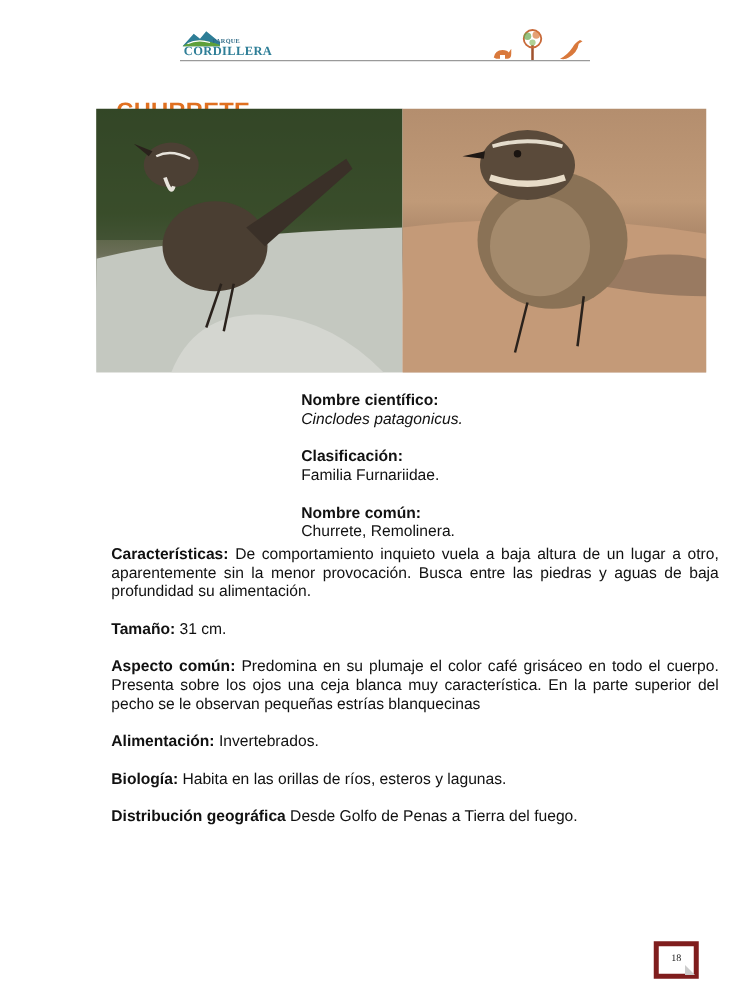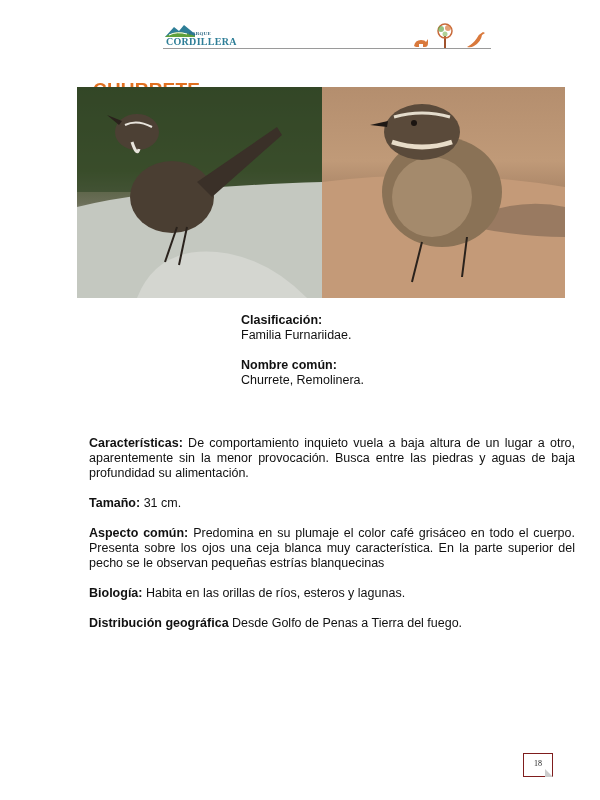--- a/index.html
+++ b/index.html
@@ -10,21 +10,21 @@
     body {
       width: 600px;
       height: 800px;
       position: relative;
       overflow: hidden;
       font-family: "Liberation Sans", sans-serif;
       color: #111;
     }
     .header {
       position: absolute;
-      left: 163px;
+      left: 144px;
       top: 22px;
       width: 328px;
       height: 30px;
     }
     .logo {
       position: absolute;
       left: 2px;
       top: 0;
       width: 70px;
       height: 28px;
@@ -142,21 +142,21 @@
     }
     .para .lbl {
       font-weight: bold;
     }
     .page-number-box {
       position: absolute;
       left: 523px;
       top: 753px;
       width: 28px;
       height: 22px;
-      border: 1px solid #7f1d1d;
+      border: 4px solid #7f1d1d;
       background: #fff;
       font-family: "Liberation Serif", serif;
       font-size: 8px;
       text-align: center;
       line-height: 20px;
       color: #222;
     }
     .page-curl {
       position: absolute;
       right: -1px;
@@ -228,33 +228,38 @@
       <circle cx="92" cy="36" r="3" fill="#1a1410"></circle>
       <path d="M70 55 Q100 65 130 55" stroke="#e8dcc8" stroke-width="5" fill="none"></path>
       <line x1="100" y1="155" x2="90" y2="195" stroke="#2a221c" stroke-width="2"></line>
       <line x1="145" y1="150" x2="140" y2="190" stroke="#2a221c" stroke-width="2"></line>
     </svg>
   </div>
 </div>
 
 <div class="info-block">
   <div class="info-group">
+    <span class="info-label">Nombre científico:</span>
+    <span class="info-value italic">Cinclodes patagonicus.</span>
+  </div>
+  <div class="info-group">
     <span class="info-label">Clasificación:</span>
     <span class="info-value">Familia Furnariidae.</span>
   </div>
   <div class="info-group">
     <span class="info-label">Nombre común:</span>
     <span class="info-value">Churrete, Remolinera.</span>
   </div>
 </div>
 
 <div class="body-text">
   <p class="para"><span class="lbl">Características:</span><span> De comportamiento inquieto vuela a baja altura de un lugar a otro, aparentemente sin la menor provocación. Busca entre las piedras y aguas de baja profundidad su alimentación.</span></p>
   <p class="para"><span class="lbl">Tamaño:</span><span> 31 cm.</span></p>
   <p class="para"><span class="lbl">Aspecto común:</span><span> Predomina en su plumaje el color café grisáceo en todo el cuerpo. Presenta sobre los ojos una ceja blanca muy característica. En la parte superior del pecho se le observan pequeñas estrías blanquecinas</span></p>
+  <p class="para"><span class="lbl">Alimentación:</span><span> Invertebrados.</span></p>
   <p class="para"><span class="lbl">Biología:</span><span> Habita en las orillas de ríos, esteros y lagunas.</span></p>
   <p class="para"><span class="lbl">Distribución geográfica</span><span> Desde Golfo de Penas a Tierra del fuego.</span></p>
 </div>
 
 <div class="page-number-box">
   <span>18</span>
   <div class="page-curl"></div>
 </div>
 
 </body></html>

